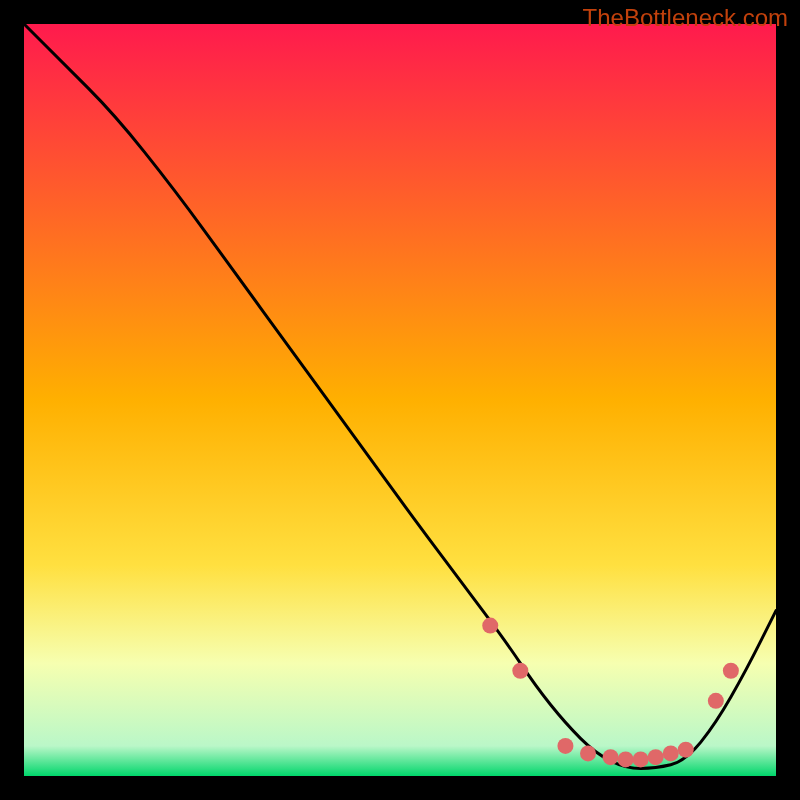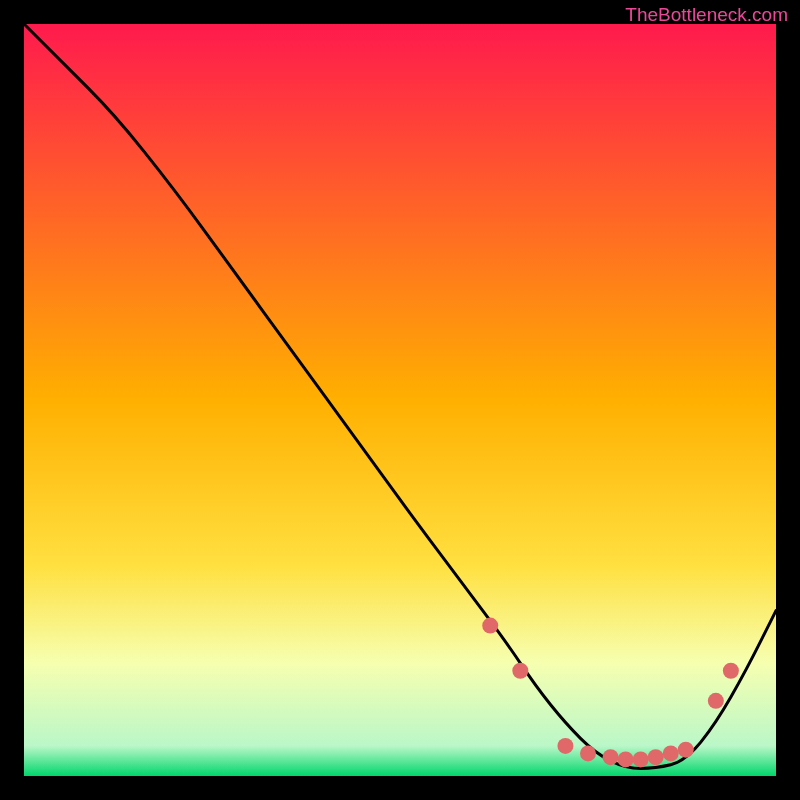--- a/index.html
+++ b/index.html
@@ -8,22 +8,22 @@
     height: 800px;
     background: #000;
     position: relative;
     font-family: Arial, Helvetica, sans-serif;
     overflow: hidden;
   }
   .watermark {
     position: absolute;
     top: 4px;
     right: 12px;
-    color: #ec4899;
-    font-size: 19px;
+    color: #c2410c;
+    font-size: 24px;
     font-weight: 500;
     z-index: 10;
   }
   .plot-frame {
     position: absolute;
     left: 24px;
     top: 24px;
     width: 752px;
     height: 752px;
     background: #000;

